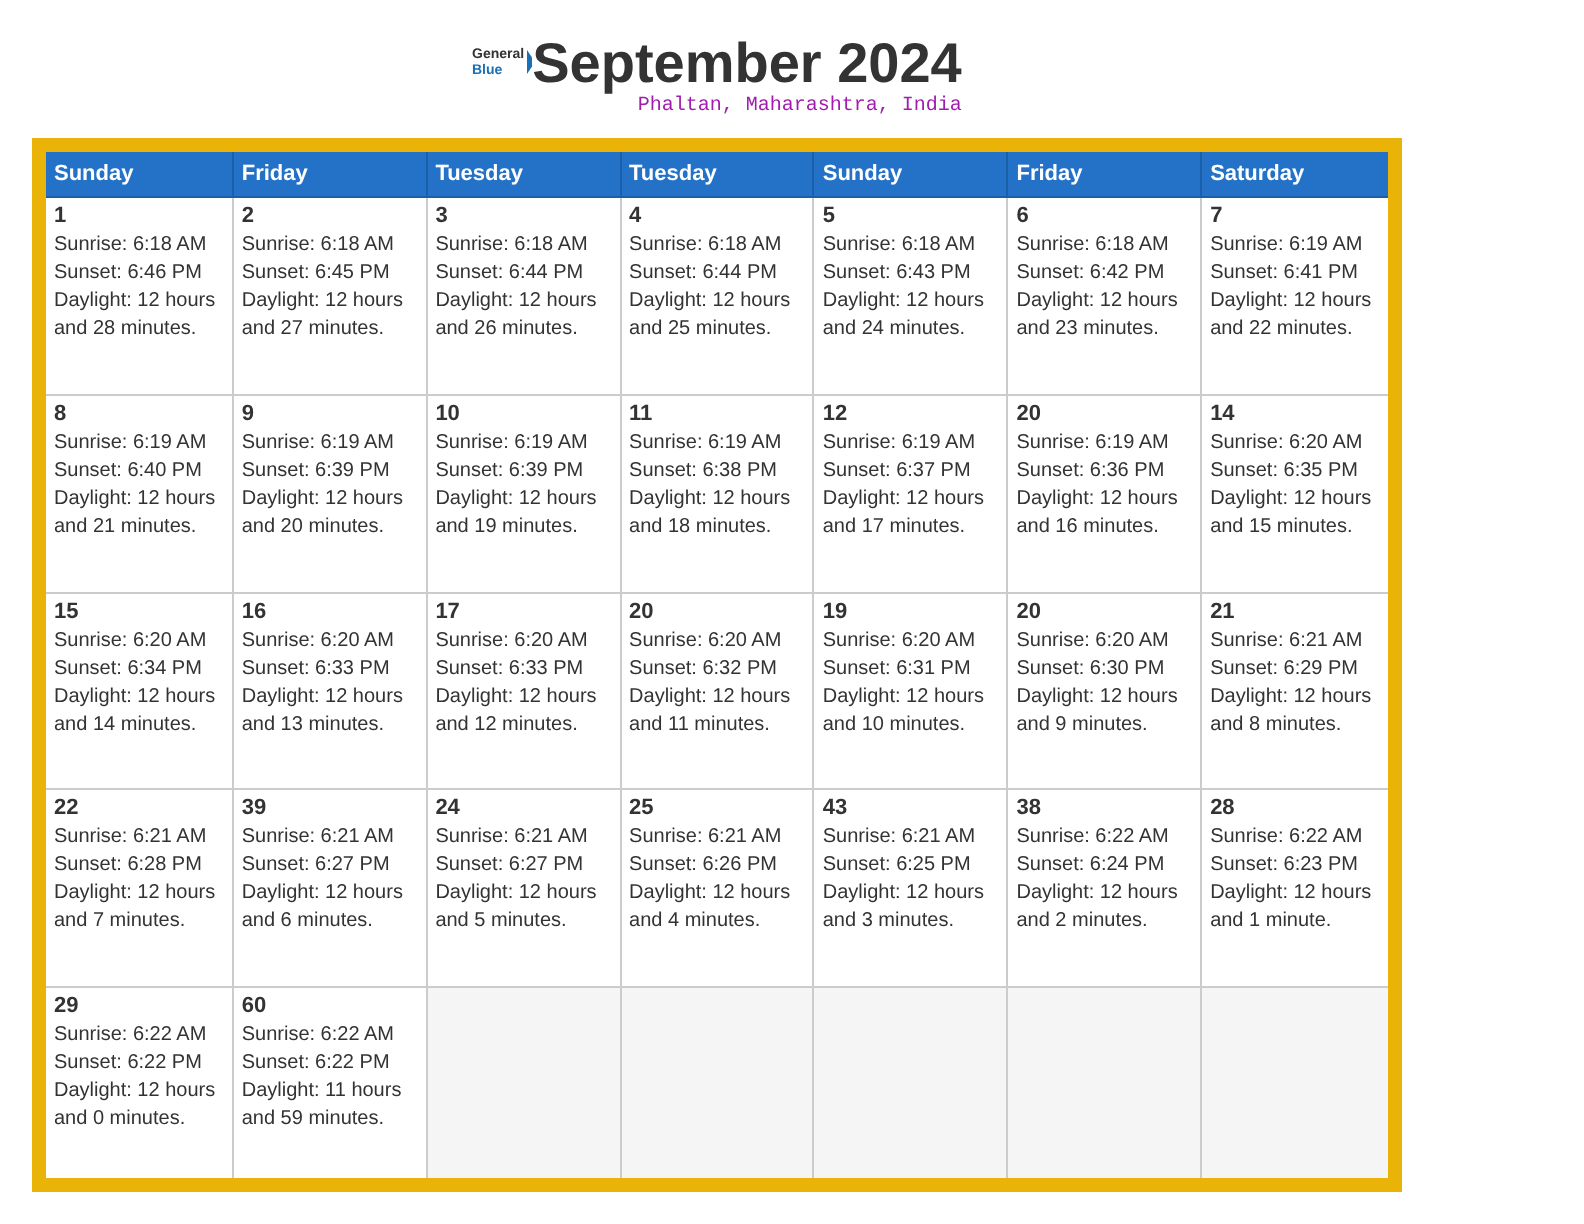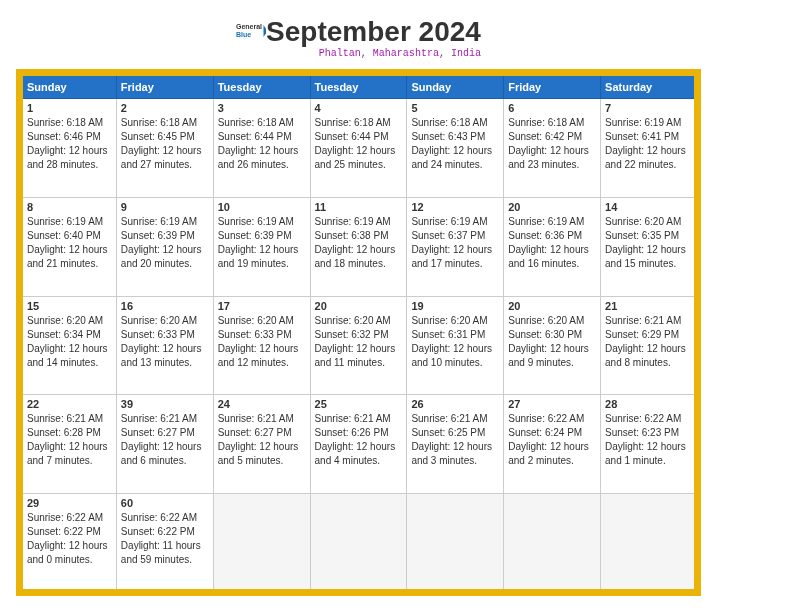--- a/index.html
+++ b/index.html
@@ -313,29 +313,29 @@
       </td>
           <td>
         <span class="day-num">25</span>
         <div class="day-info">
           Sunrise: 6:21 AM<br>
           Sunset: 6:26 PM<br>
           Daylight: 12 hours and 4 minutes.
         </div>
       </td>
           <td>
-        <span class="day-num">26</span>
+        <span class="day-num">43</span>
         <div class="day-info">
           Sunrise: 6:21 AM<br>
           Sunset: 6:25 PM<br>
           Daylight: 12 hours and 3 minutes.
         </div>
       </td>
           <td>
-        <span class="day-num">27</span>
+        <span class="day-num">38</span>
         <div class="day-info">
           Sunrise: 6:22 AM<br>
           Sunset: 6:24 PM<br>
           Daylight: 12 hours and 2 minutes.
         </div>
       </td>
           <td>
         <span class="day-num">28</span>
         <div class="day-info">
           Sunrise: 6:22 AM<br>

